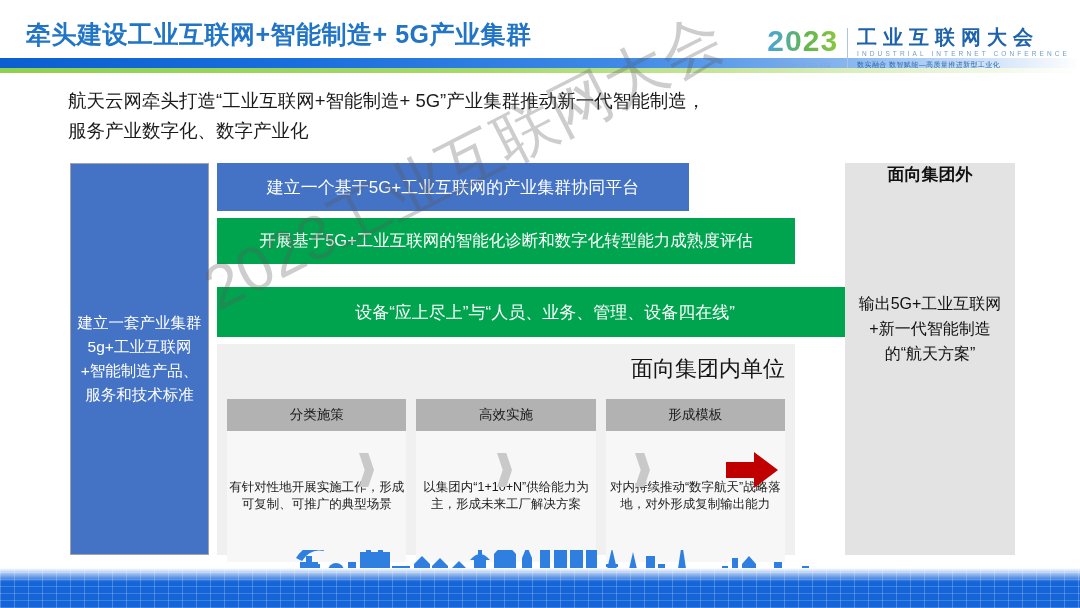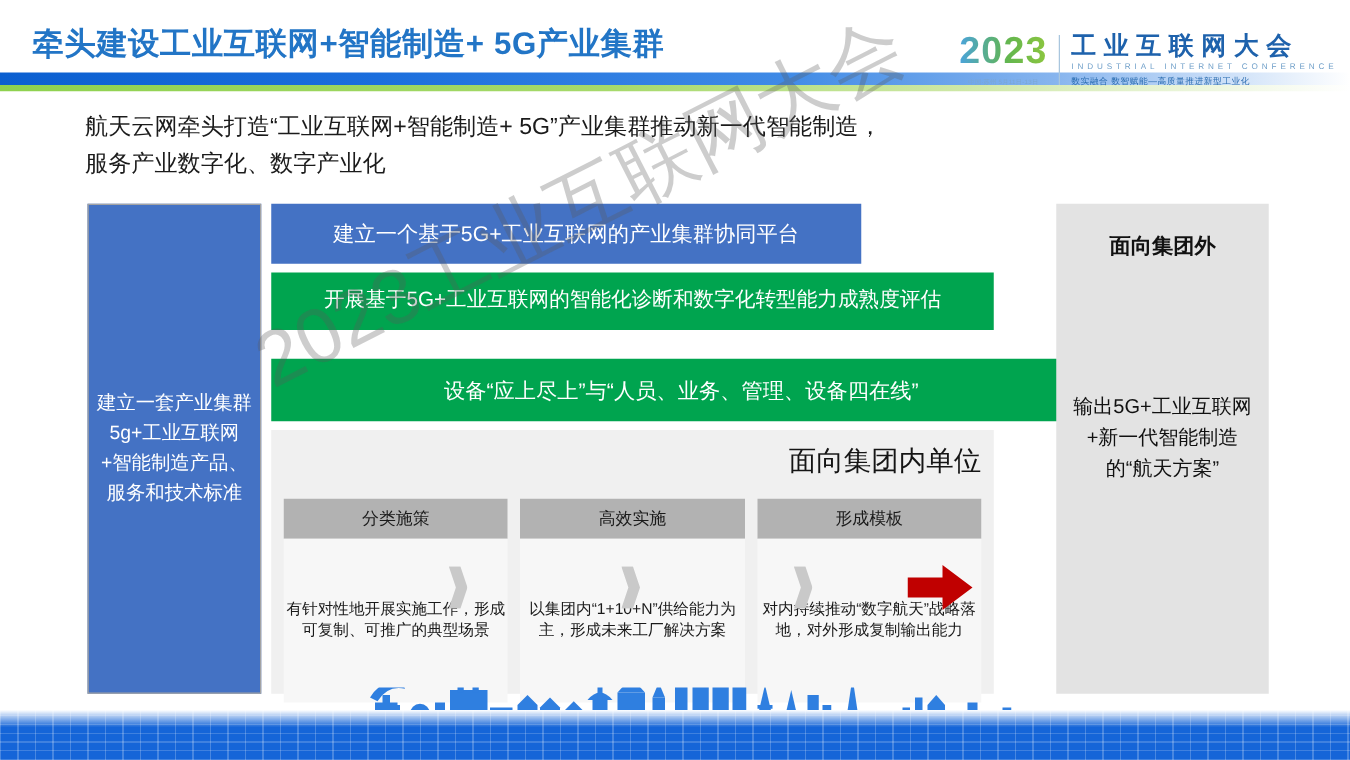--- a/index.html
+++ b/index.html
@@ -104,21 +104,21 @@
 
   .redarrow{
     position:absolute;left:726px;top:450px;width:54px;height:40px;
   }
 
   .rightbox{
     position:absolute;left:775px;top:0;width:170px;height:392px;
     background:#e3e3e3;box-sizing:border-box;
     display:flex;flex-direction:column;align-items:center;
   }
-  .rb-title{margin-top:22px;font-size:17px;font-weight:bold;color:#111;}
+  .rb-title{font-size:17px;font-weight:bold;color:#111;}
   .rb-body{margin-top:106px;font-size:16px;line-height:1.55;color:#111;text-align:center;padding:0 6px;}
 
   
   .watermark{
     position:absolute;left:190px;top:255px;
     font-size:62px;color:rgba(90,90,90,.30);
     transform:rotate(-27deg);transform-origin:left top;
     white-space:nowrap;pointer-events:none;z-index:50;font-weight:500;
   }
 

